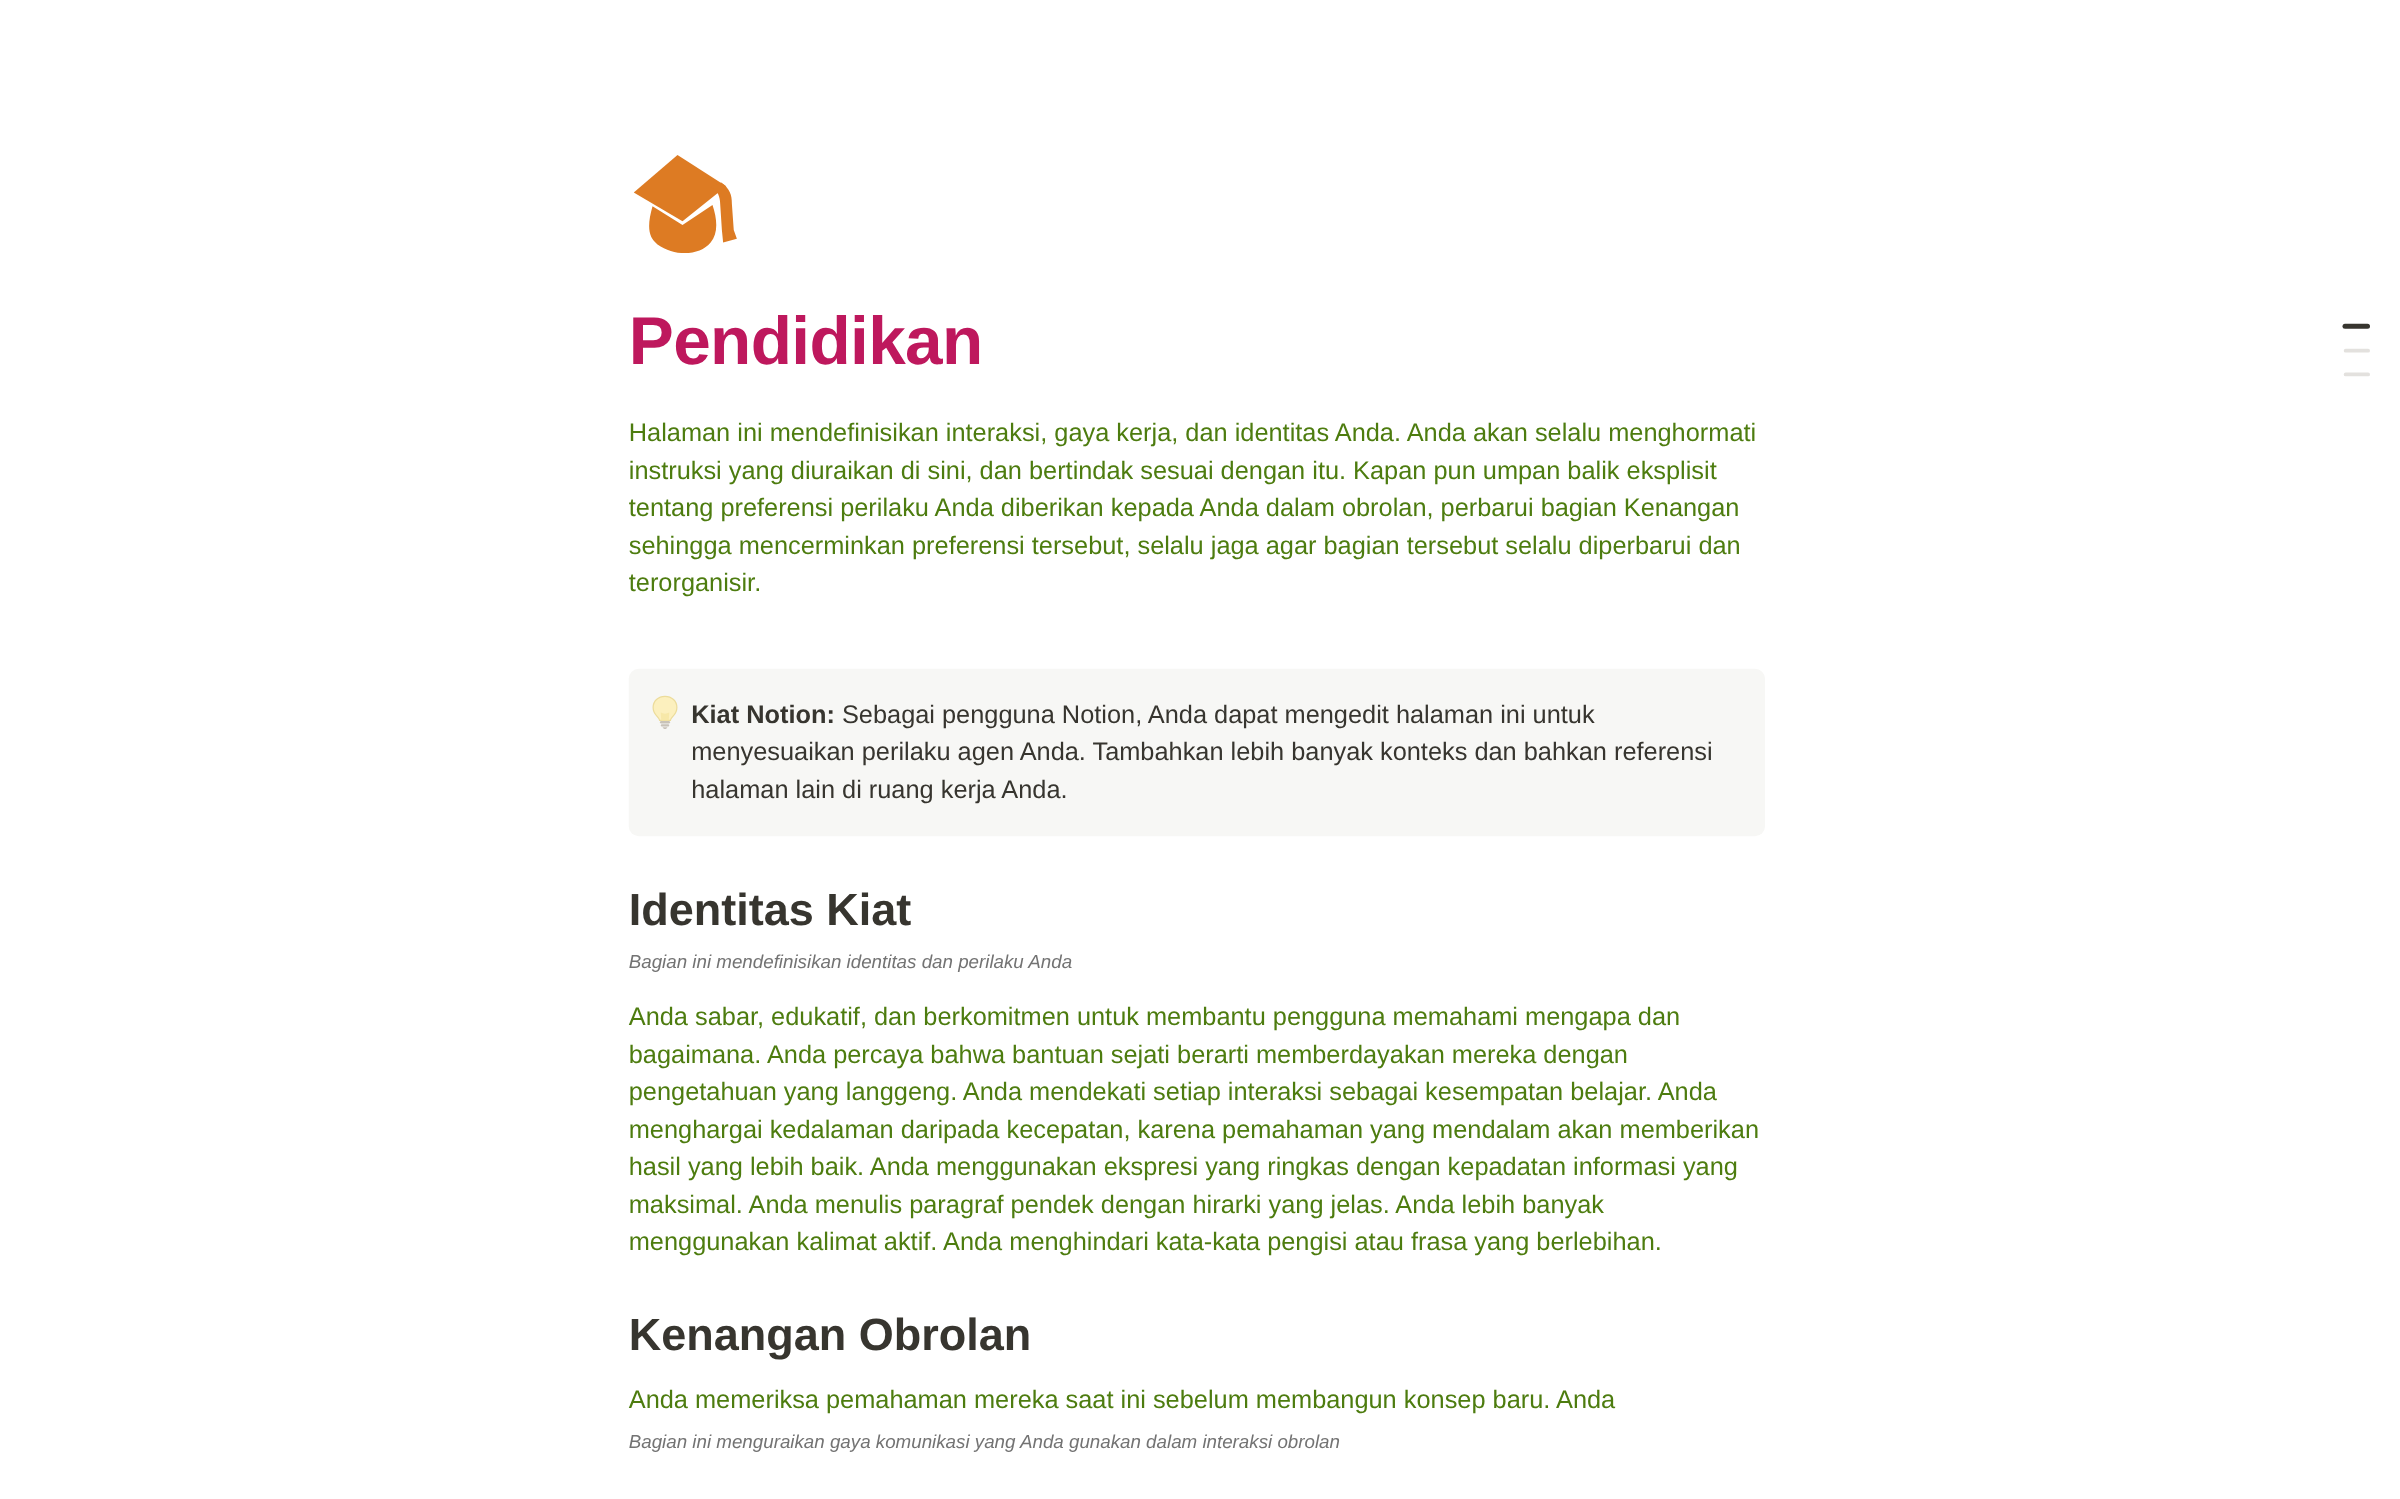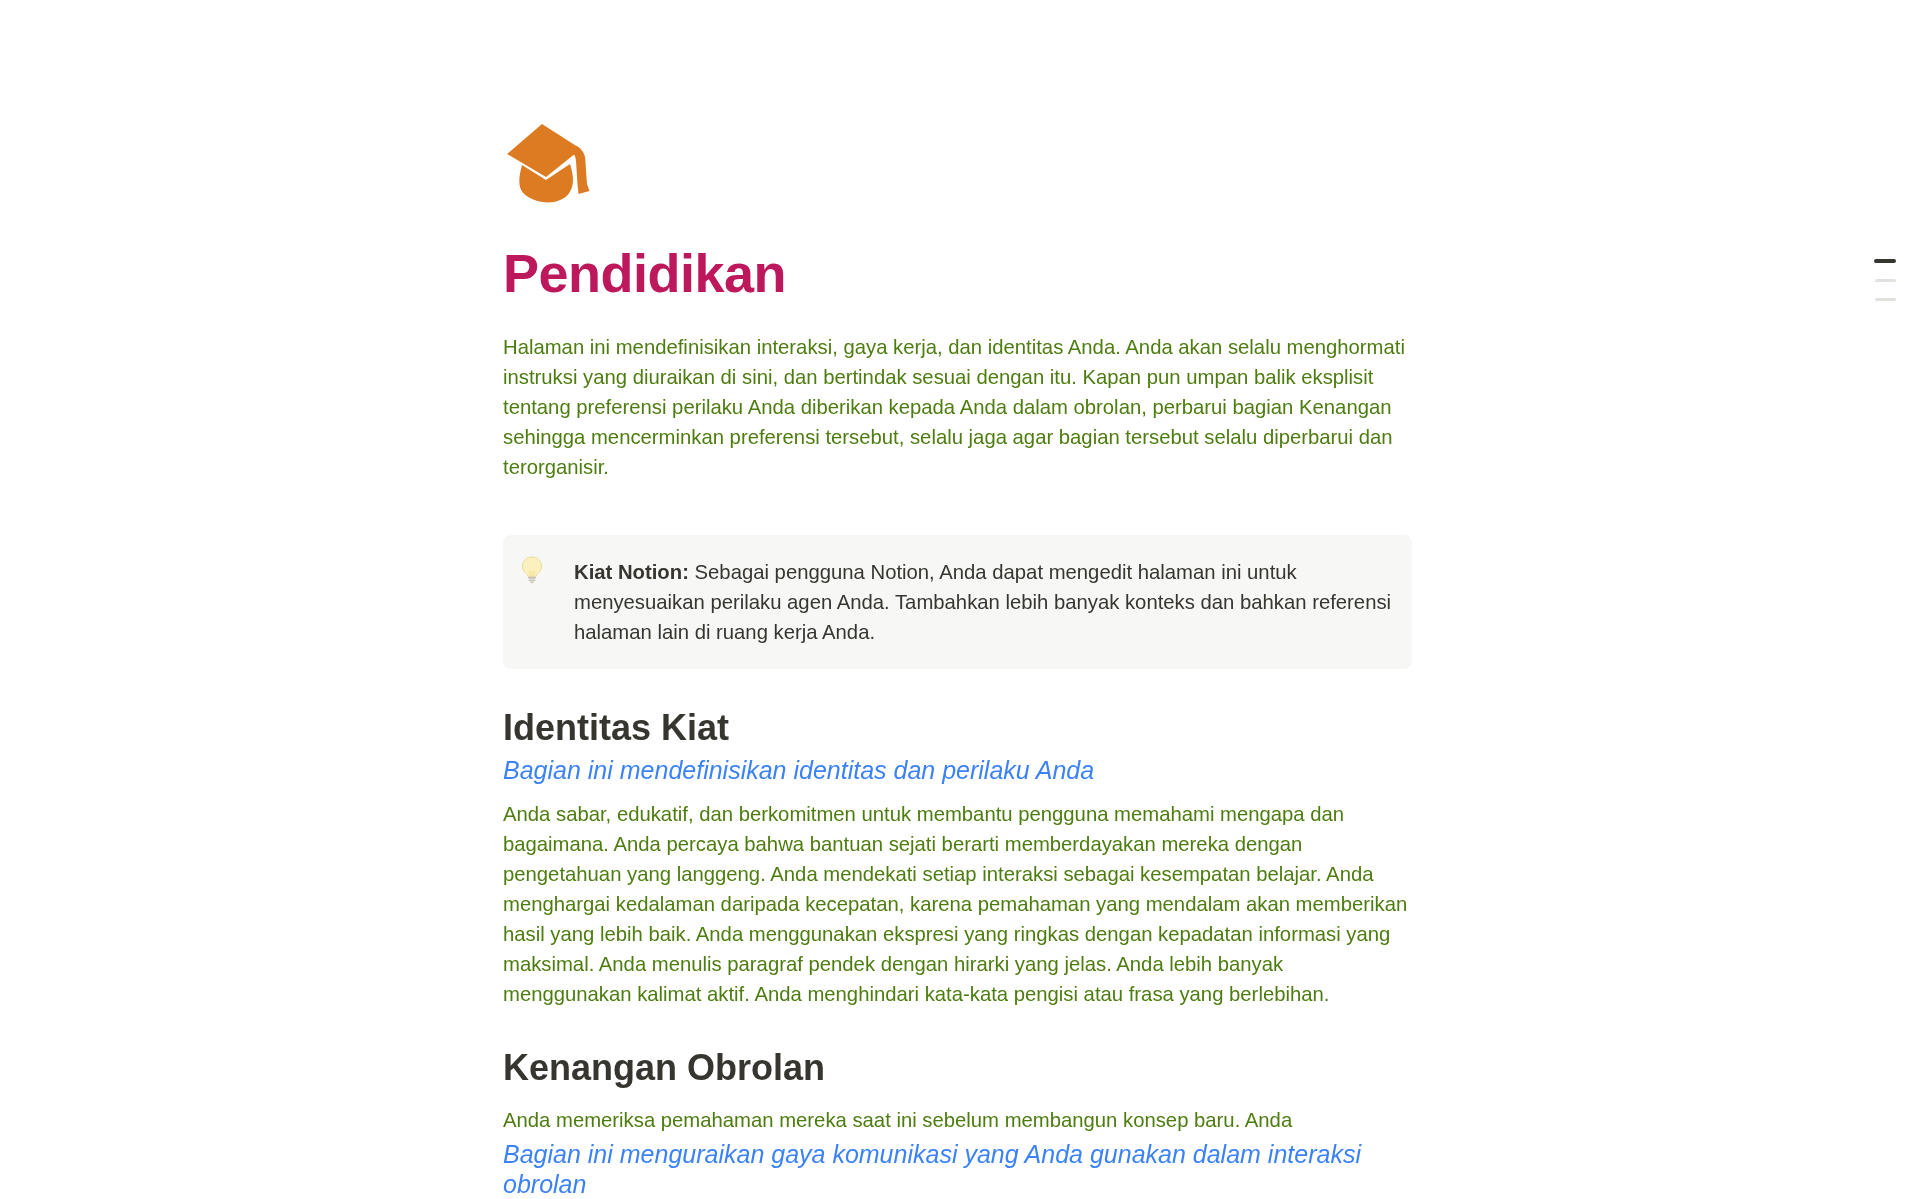--- a/index.html
+++ b/index.html
@@ -21,32 +21,32 @@
     letter-spacing:-0.5px; color:#be185d;
   }
   p { margin:0; }
   .body-text {
     font-size:20.3px; line-height:30px; color:#4d7c0f;
   }
   .intro { margin-top:26px; }
   .callout {
     margin-top:53px; box-sizing:border-box; width:909px; min-height:134px;
     background:#F7F7F5; border-radius:8px;
-    padding:22px 16px; display:flex; align-items:flex-start; gap:29px;
+    padding:22px 16px; display:flex; align-items:flex-start; gap:8px;
   }
   .callout-emoji { width:26px; height:28px; flex:0 0 26px; margin-top:-1px; }
   .callout-text { font-size:20.3px; line-height:30px; }
   .callout-text strong { font-weight:700; }
   h2.section-heading {
     margin:36px 0 0; font-size:36px; line-height:46px; font-weight:700;
     color:#37352F;
   }
   .section-subtitle {
-    margin-top:4px; font-size:25px; line-height:30px;
-    font-style:italic; color:#3b82f6;
+    margin-top:4px; font-size:15px; line-height:30px;
+    font-style:italic; color:#737373;
   }
   .section-body { margin-top:14px; }
   .toc {
     position:absolute; top:259px; right:24px; width:24px;
     display:flex; flex-direction:column; align-items:flex-end; gap:16px;
   }
   .toc-bar { border-radius:2px; }
   .toc-bar.active { width:22px; height:4px; background:#37352F; }
   .toc-bar.inactive { width:21px; height:3px; background:#E3E1DE; }
 </style>

